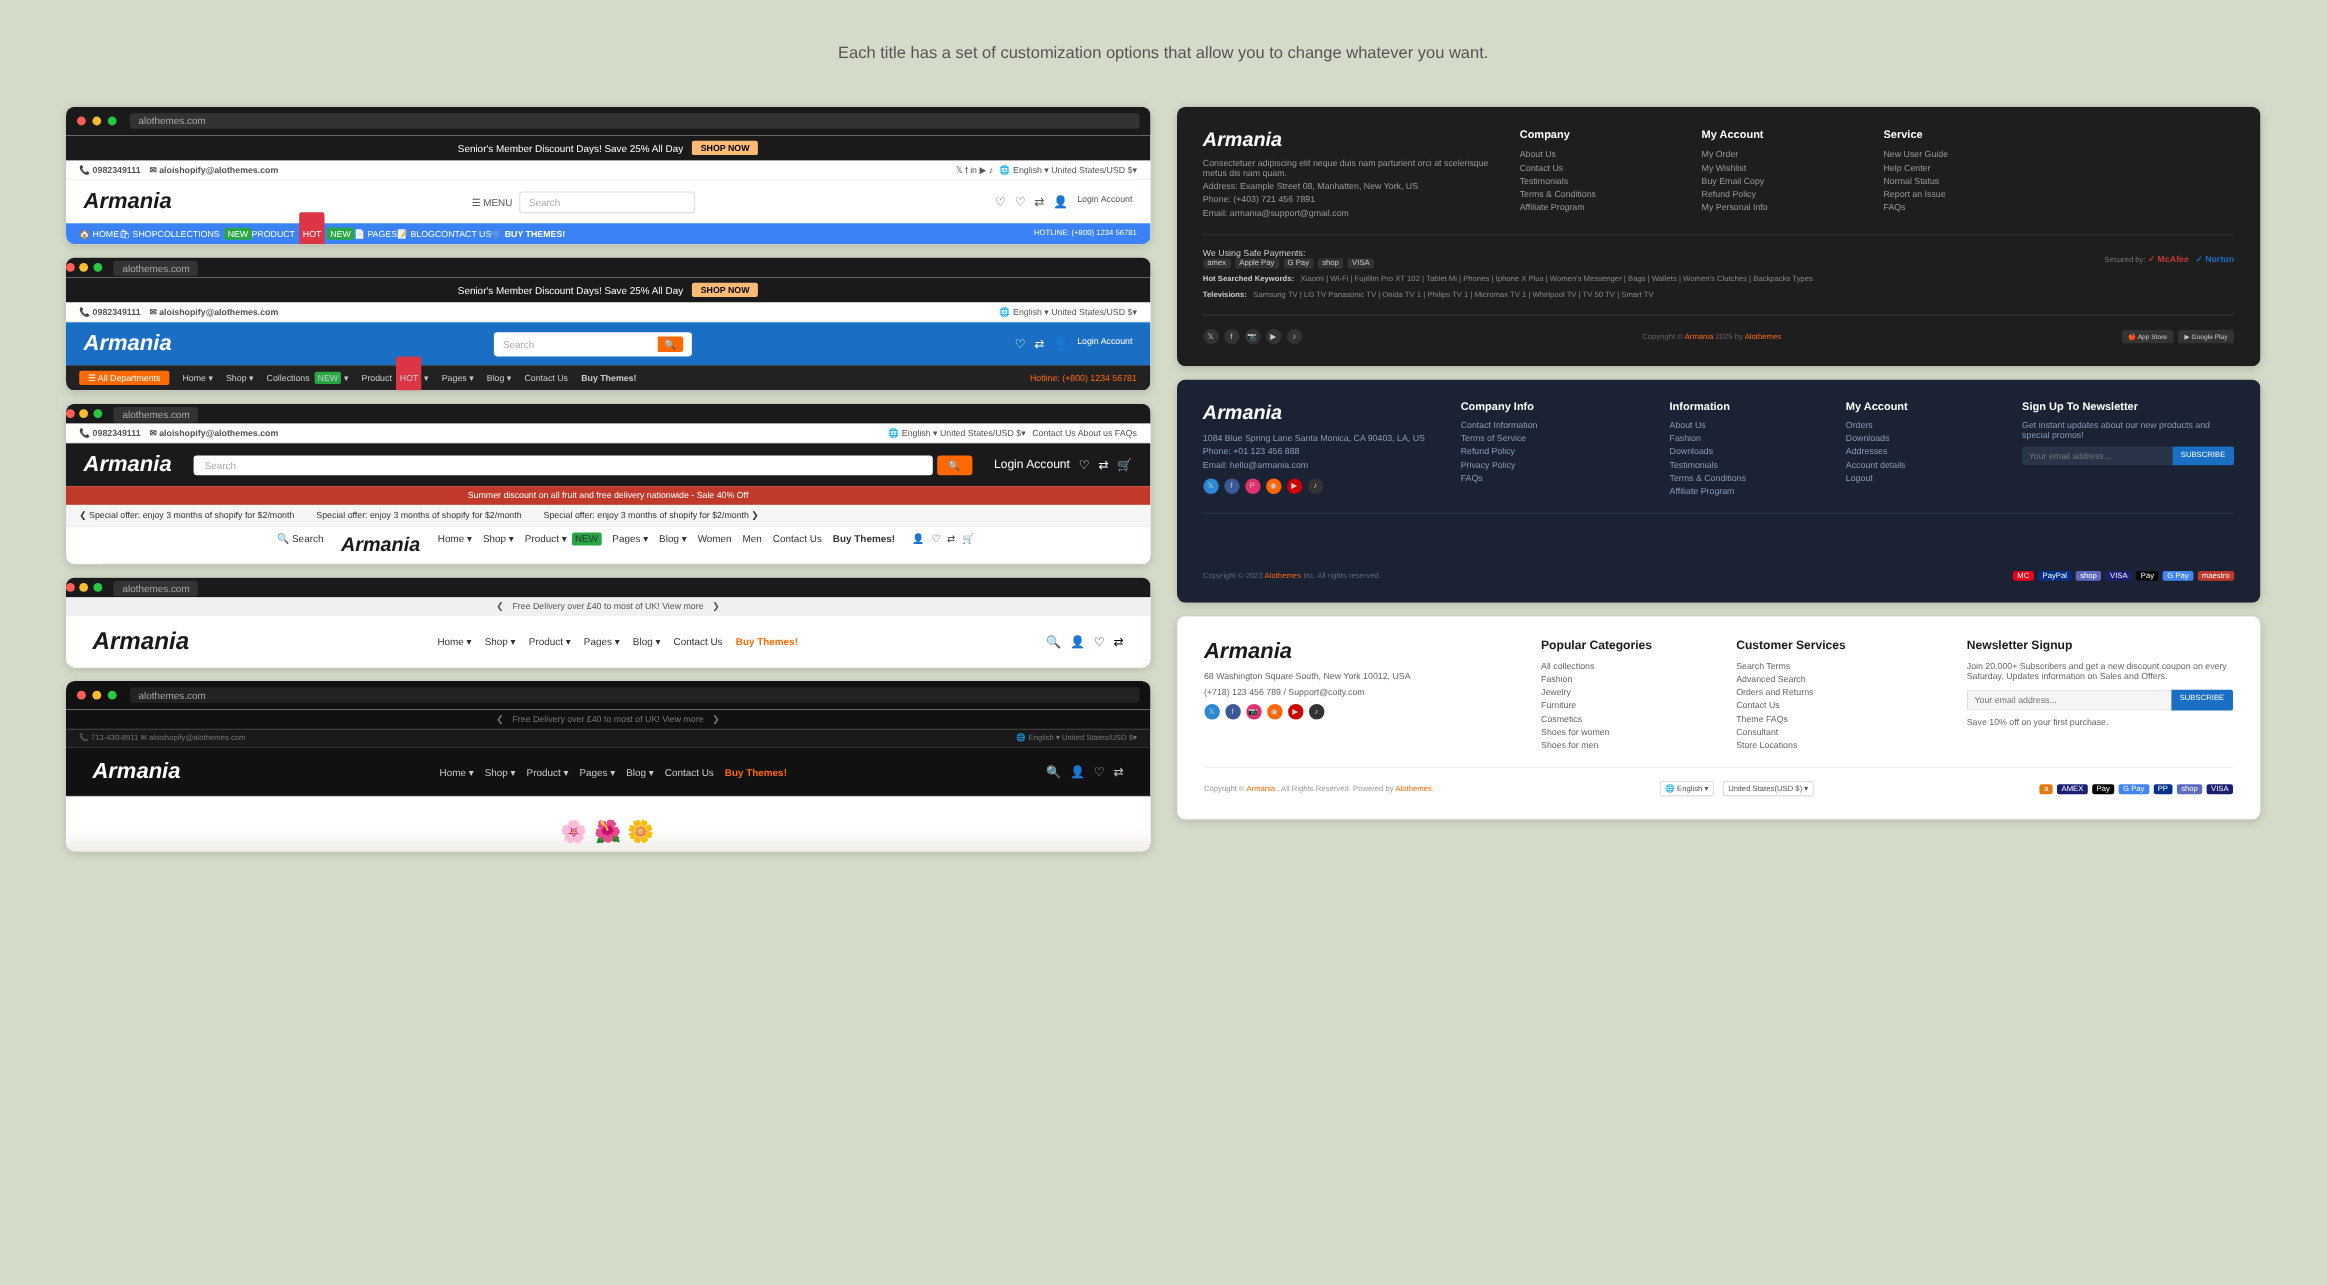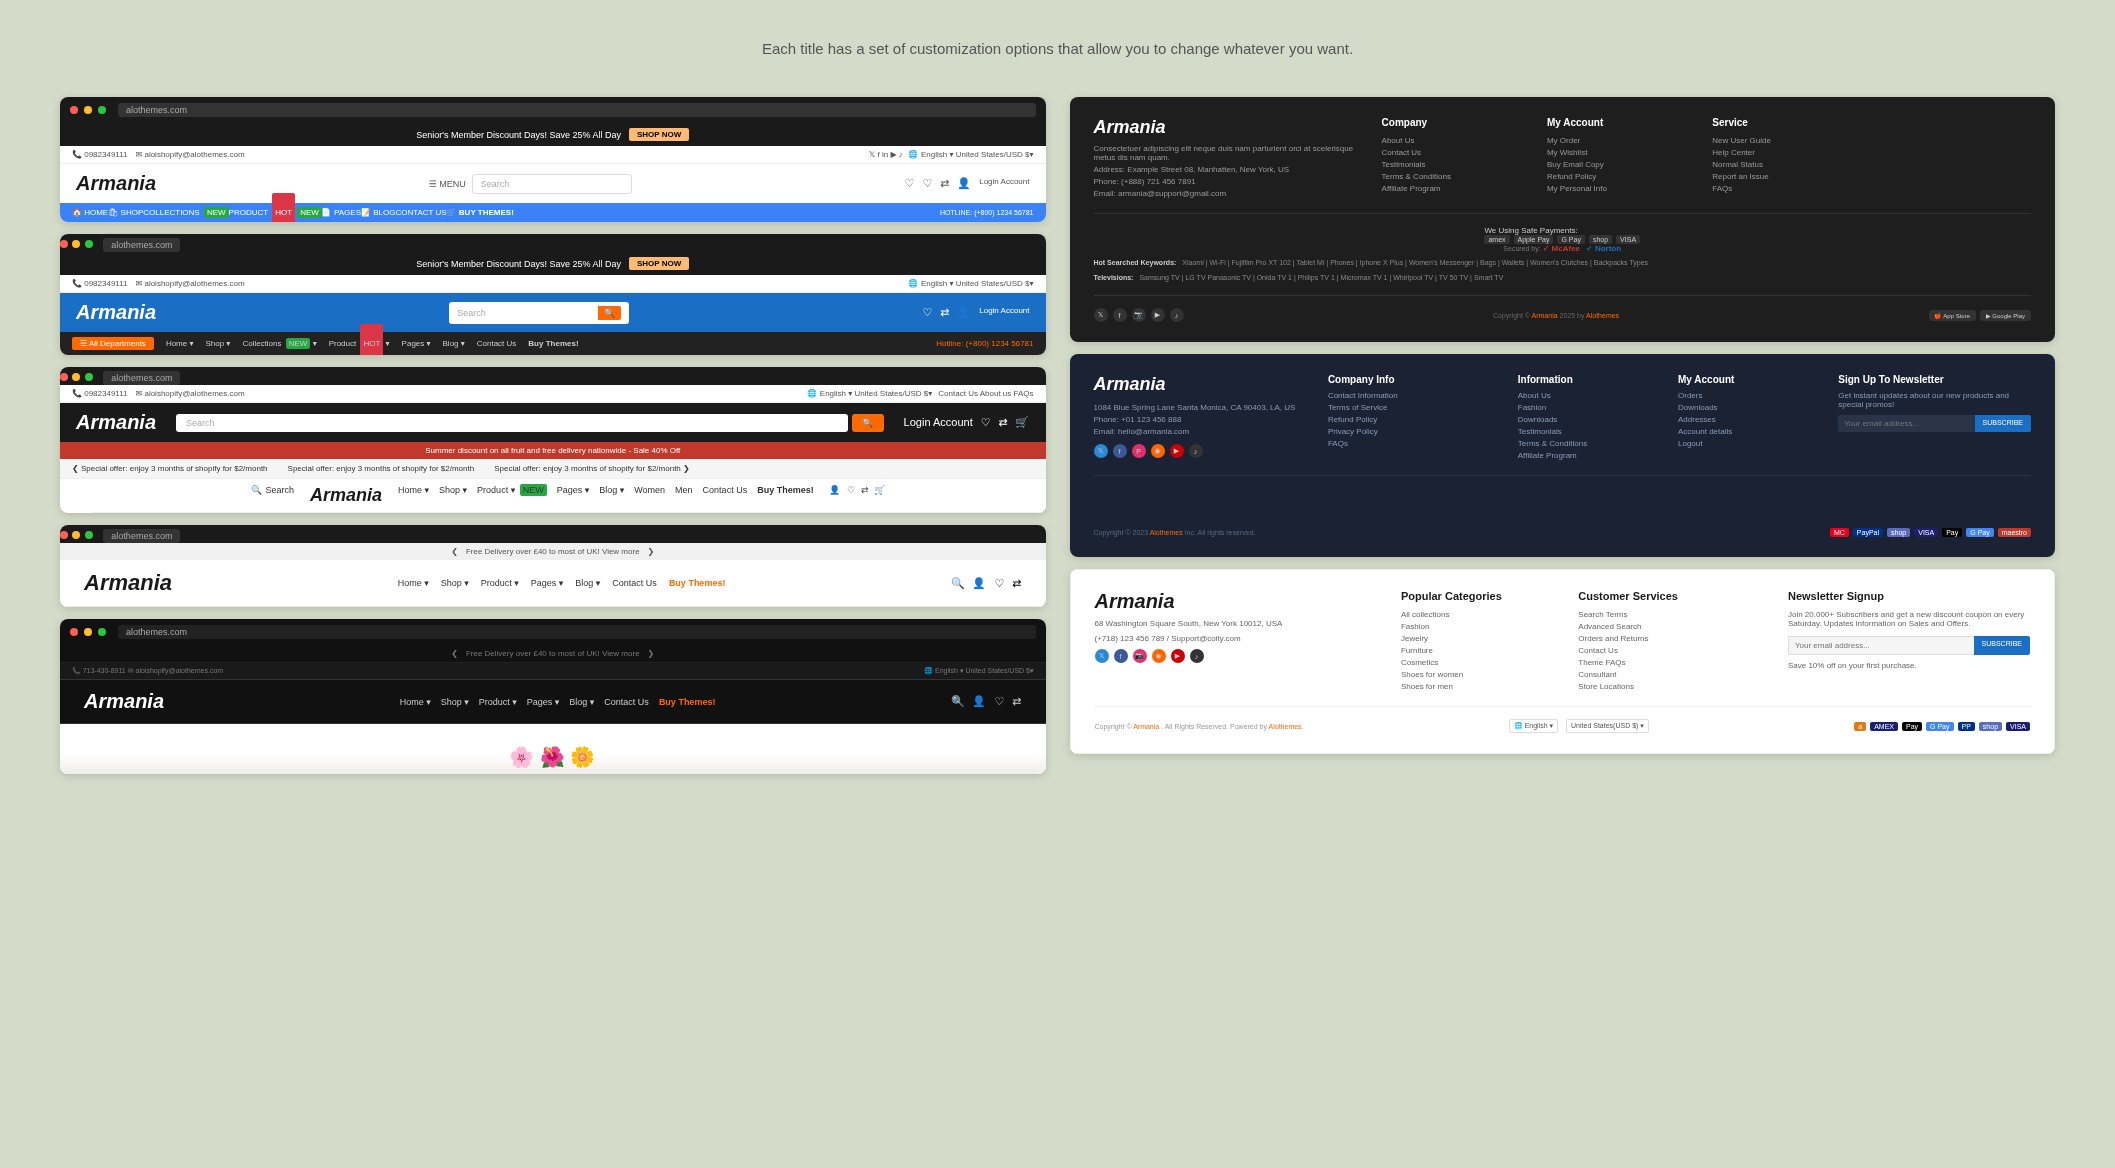--- a/index.html
+++ b/index.html
@@ -95,21 +95,21 @@
     .top-bar {
       background: #fff;
       padding: 4px 12px;
       display: flex;
       align-items: center;
       justify-content: space-between;
       font-size: 8px;
       color: #555;
       border-bottom: 1px solid #eee;
     }
-    .top-bar-left { display: flex; gap: 8px; align-items: flex-end; }
+    .top-bar-left { display: flex; gap: 8px; align-items: flex-end; font-weight: bold; }
     .top-bar-right { display: flex; gap: 6px; align-items: center; }
 
     .header-main {
       background: #fff;
       padding: 8px 16px;
       display: flex;
       align-items: center;
       justify-content: space-between;
     }
     .logo-text {
@@ -314,21 +314,20 @@
       color: #fff;
       margin-bottom: 6px;
     }
     .footer-divider { border-top: 1px solid #333; margin: 12px 0; }
     .footer-dark .payments-row {
       display: flex;
       align-items: center;
       justify-content: space-between;
       font-size: 7px;
       color: #777;
-      flex-direction: column;
     }
     .payment-icons { display: flex; gap: 4px; }
     .payment-icon {
       background: #333;
       border-radius: 2px;
       padding: 1px 4px;
       font-size: 7px;
       color: #ccc;
     }
     .footer-bottom-row {
@@ -734,21 +733,21 @@
 
   <div class="right-column">
 
     <div class="footer-screenshot">
       <div class="footer-dark">
         <div class="footer-grid">
           <div class="footer-col">
             <div class="logo-text">Armania</div>
             <p>Consectetuer adipiscing elit neque duis nam parturient orci at scelerisque metus dis nam quam.</p>
             <p>Address: Example Street 08, Manhatten, New York, US</p>
-            <p>Phone: (+888) 721 456 7891</p>
+            <p>Phone: (+403) 721 456 7891</p>
             <p>Email: armania@support@gmail.com</p>
           </div>
           <div class="footer-col">
             <h4>Company</h4>
             <a>About Us</a>
             <a>Contact Us</a>
             <a>Testimonials</a>
             <a>Terms &amp; Conditions</a>
             <a>Affiliate Program</a>
           </div>

